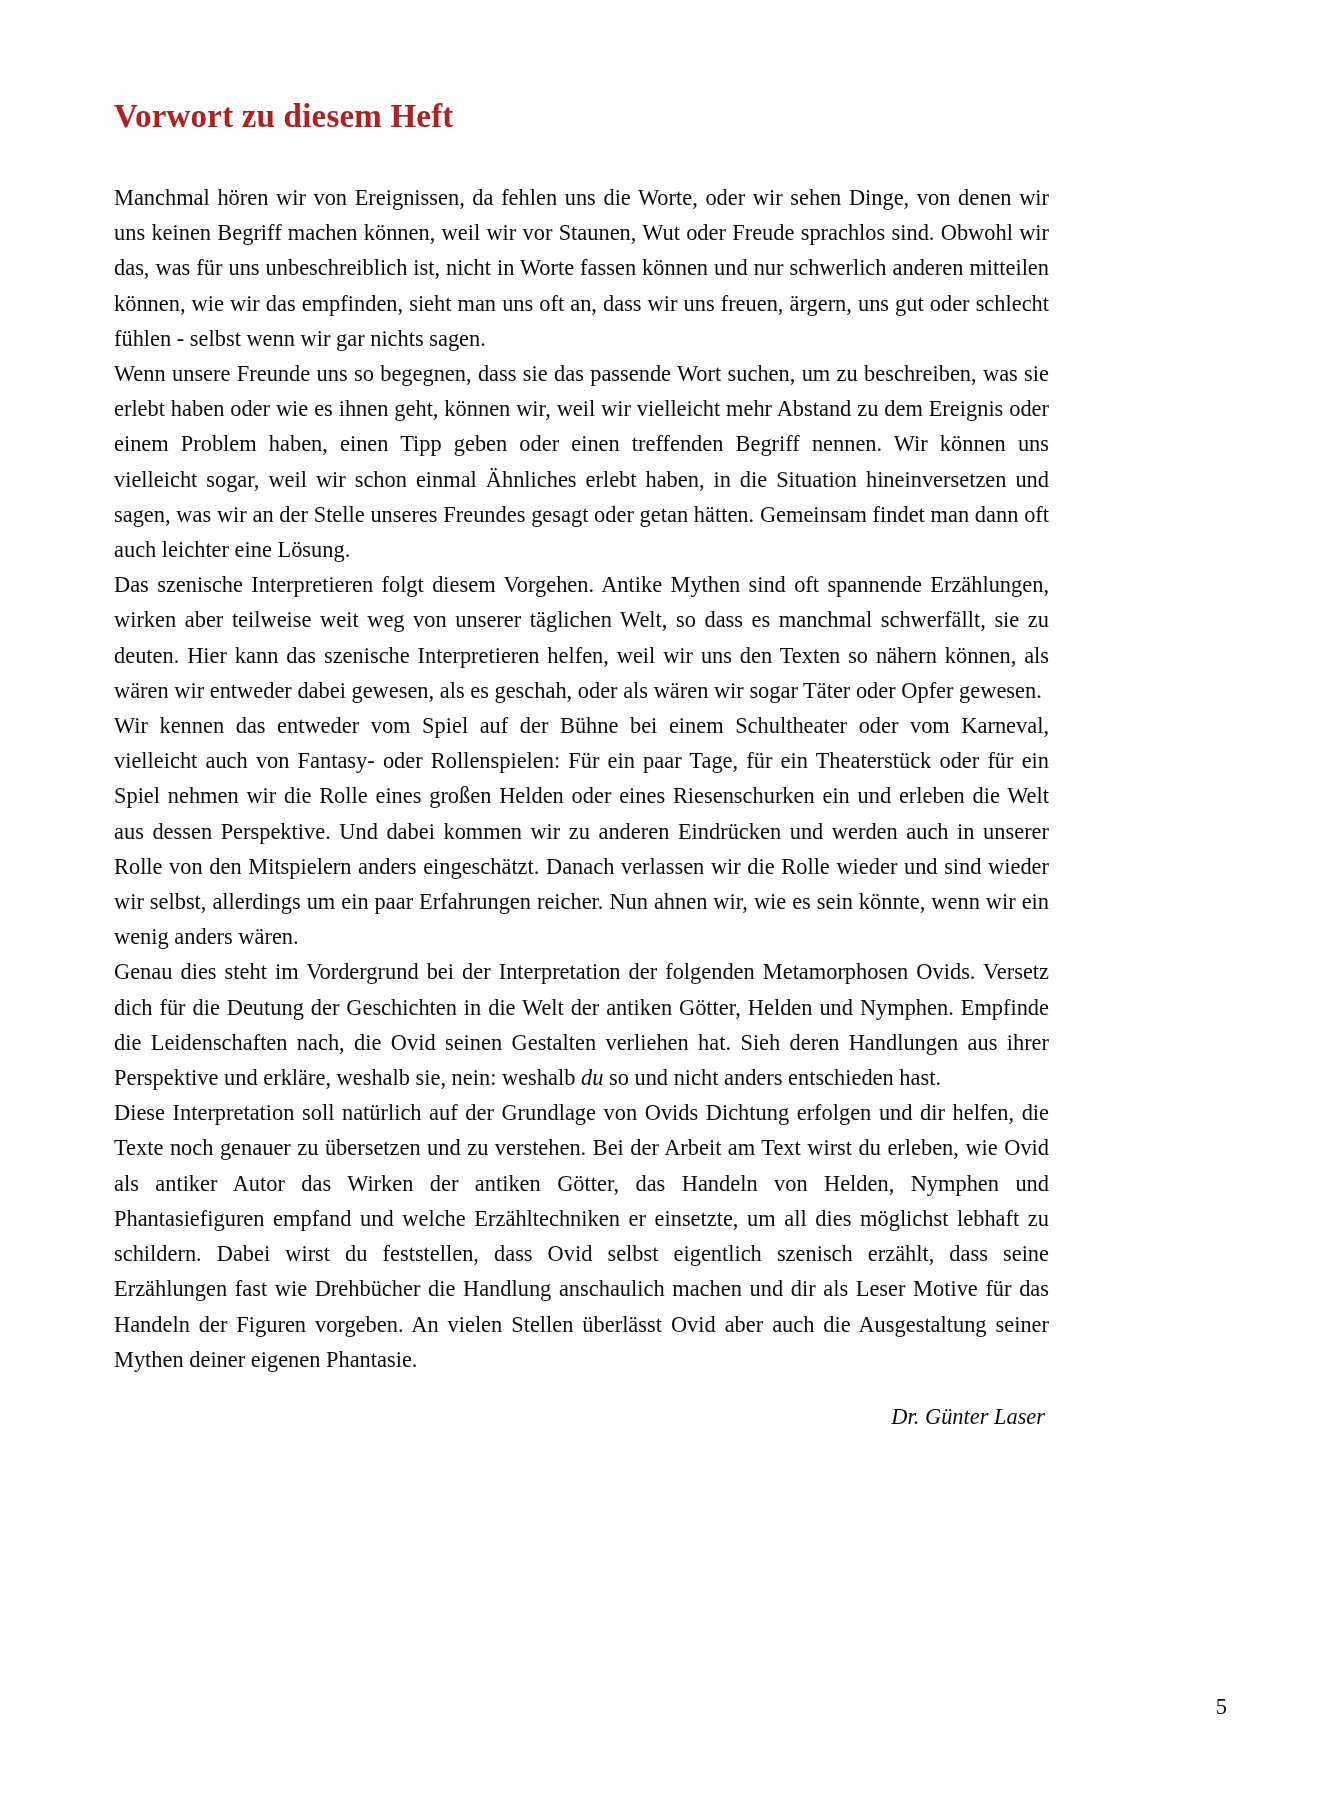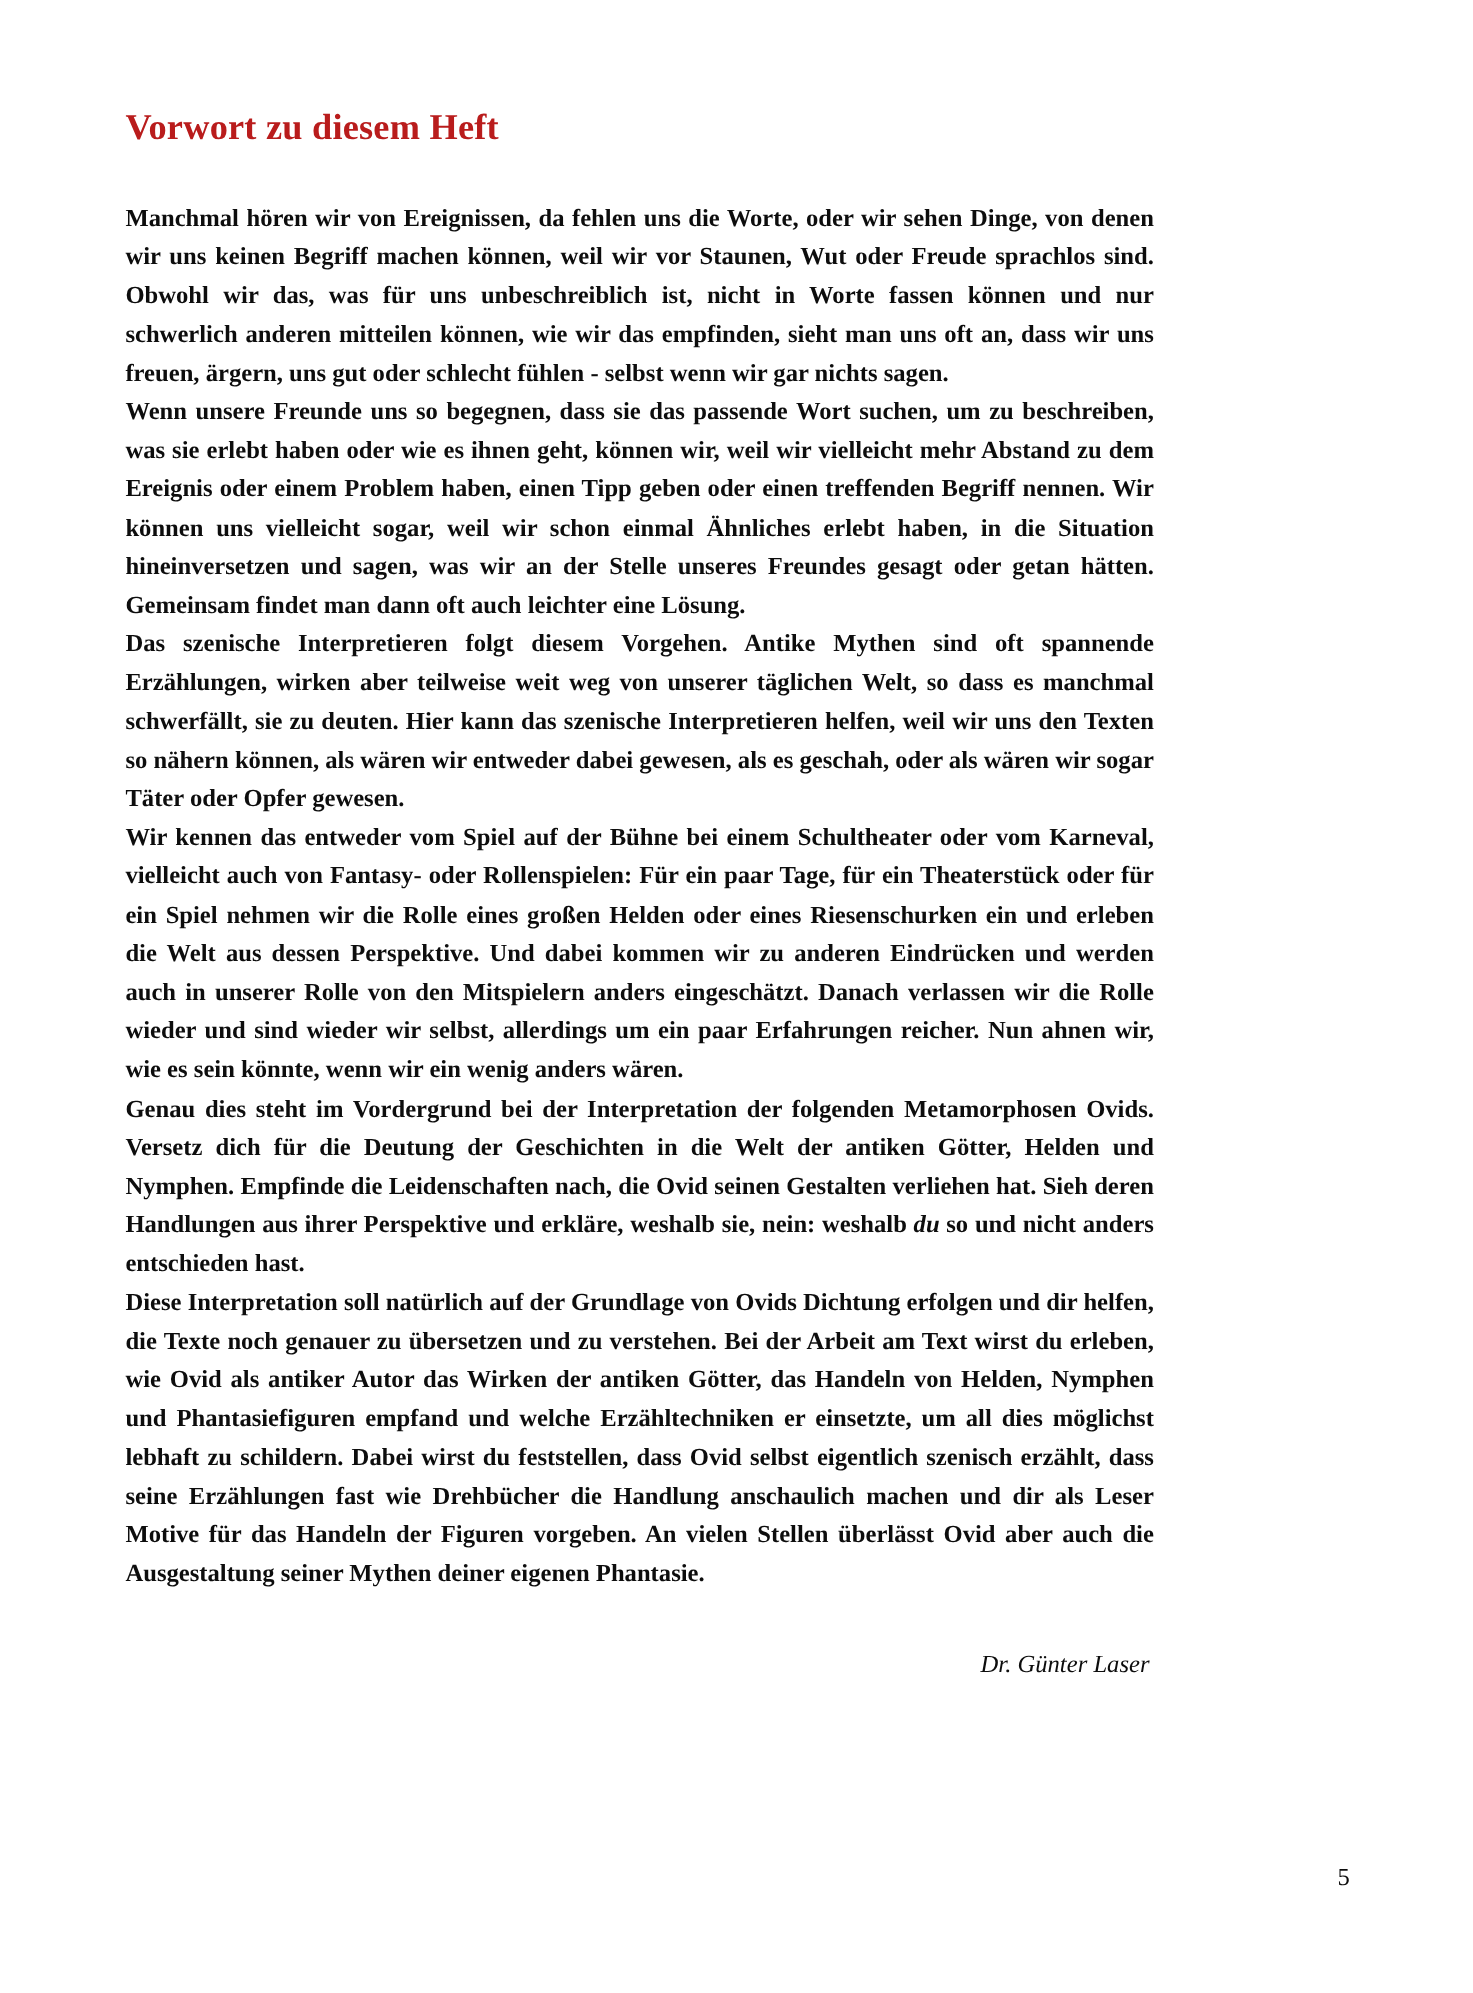--- a/index.html
+++ b/index.html
@@ -42,29 +42,28 @@
     text-align: justify;
     text-justify: inter-word;
     color: #0d0d0d;
     -webkit-hyphens: none;
     hyphens: none;
   }
 
   .body-text p {
     margin: 0;
     text-indent: 0;
-    font-weight: bold;
   }
 
   .body-text p + p {
     margin-top: 0;
   }
 
   .signature-block {
-    margin-top: 50px;
+    margin-top: 24px;
     text-align: right;
     font-style: italic;
     font-size: 22.4px;
     line-height: 32px;
     padding-right: 4px;
     color: #0d0d0d;
   }
 
   .folio {
     position: absolute;

